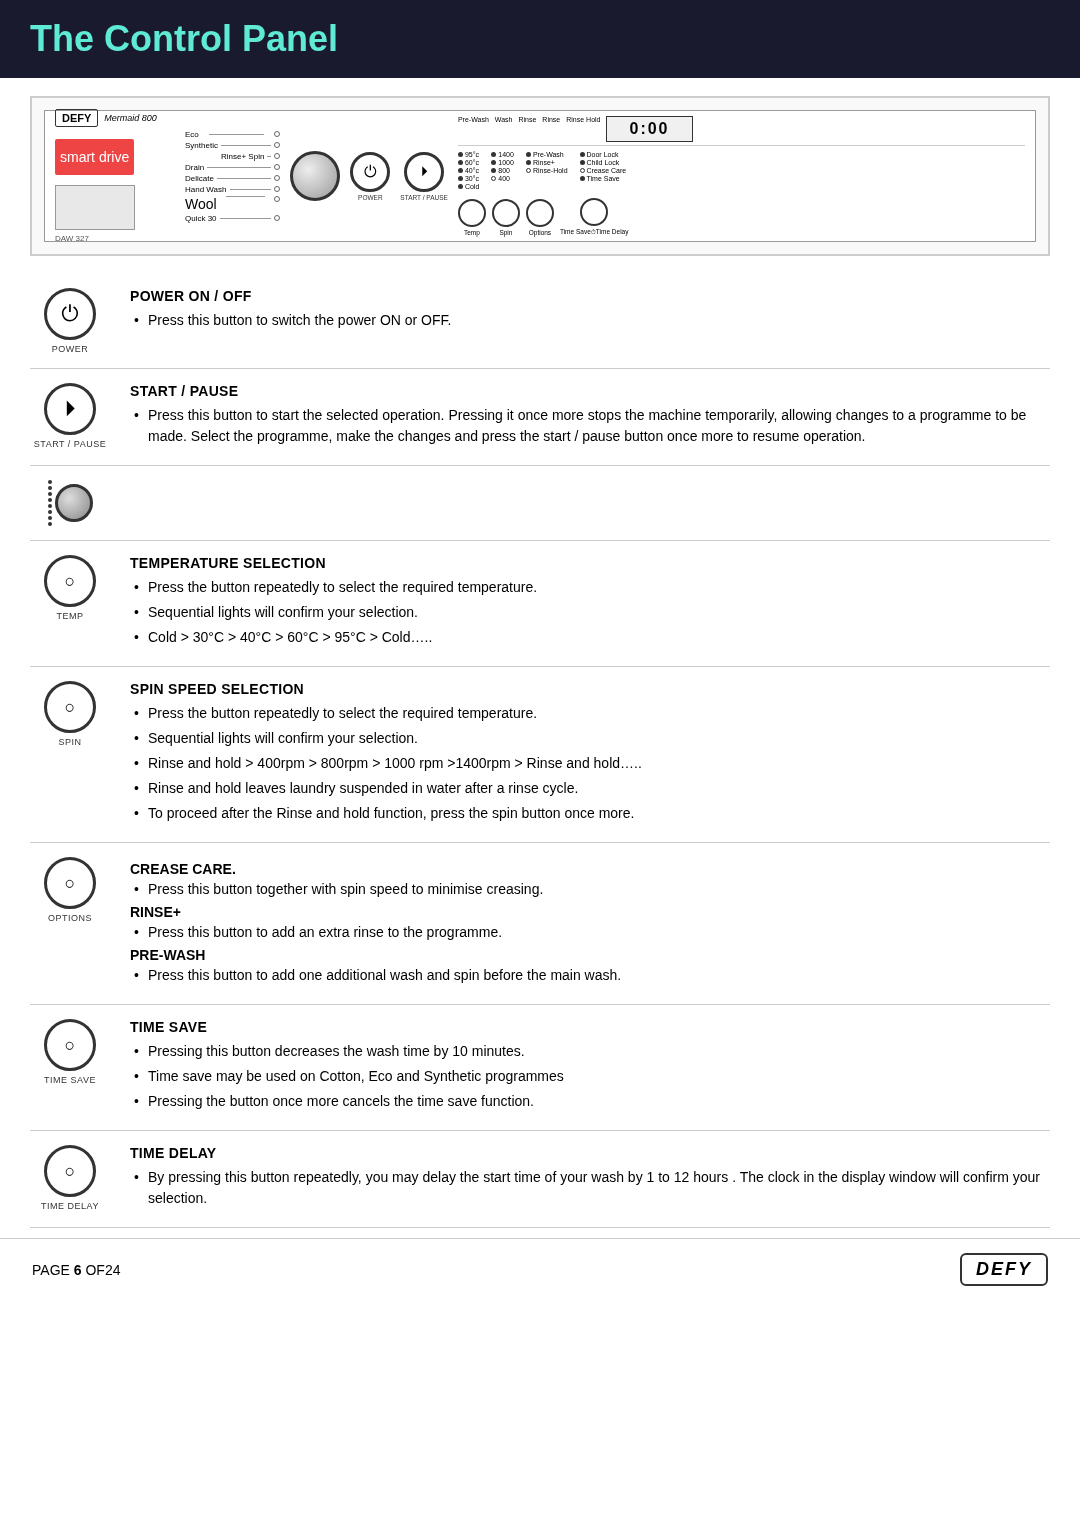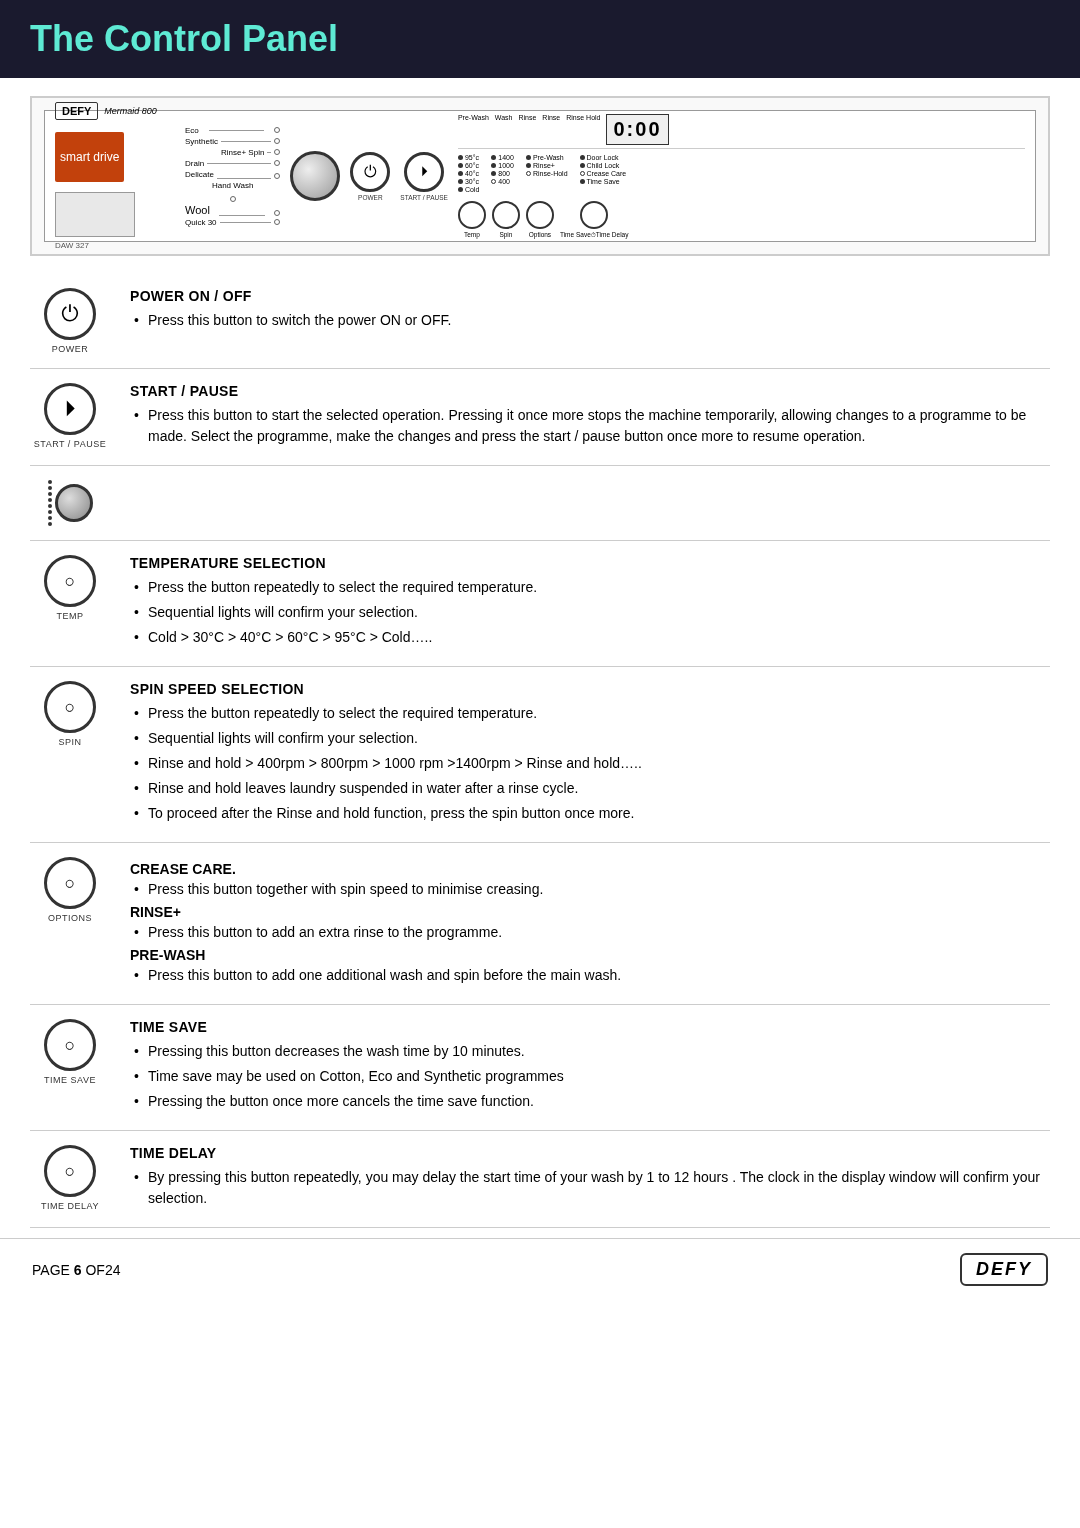--- a/index.html
+++ b/index.html
@@ -59,24 +59,24 @@
       border: 1px solid #333;
       padding: 2px 6px;
       display: inline-block;
       border-radius: 2px;
     }
     .panel-model {
       font-size: 9px;
       font-style: italic;
     }
     .panel-smartdrive {
-      background: #c2410c;
+      background: #ef4444;
       color: #fff;
-      font-size: 12px;
-      padding: 18px 5px;
+      font-size: 14px;
+      padding: 10px 5px;
       border-radius: 2px;
       display: inline-block;
     }
     .panel-display-box {
       width: 80px;
       height: 45px;
       border: 1px solid #999;
       background: #e8e8e8;
       margin-top: 6px;
     }
@@ -181,24 +181,24 @@
       border-radius: 50%;
       border: 2px solid #333;
       background: #fff;
     }
     .opt-btn-label {
       font-size: 6.5px;
       text-align: center;
     }
 
     .panel-timer {
-      font-size: 20px;
+      font-size: 16px;
       font-weight: bold;
       border: 1px solid #333;
-      padding: 3px 6px;
+      padding: 3px 22px;
       letter-spacing: 2px;
       background: #f0f0f0;
     }
 
     
     .sections-container {
       padding: 0 30px;
     }
 
     .section-row {
@@ -373,31 +373,31 @@
       <div style="display:flex;align-items:center;gap:3px;font-size:8px;padding-left:36px;">
         <span>Rinse+ Spin</span>
         <div class="prog-line" style="width:4px;"></div>
         <div class="prog-dot"></div>
       </div>
       <div style="display:flex;align-items:center;gap:3px;font-size:8px;">
         <span>Drain</span>
         <div class="prog-line" style="width:24px;"></div>
         <div class="prog-dot"></div>
       </div>
-      <div style="display:flex;align-items:flex-end;gap:3px;font-size:8px;">
+      <div style="display:flex;align-items:center;gap:3px;font-size:8px;">
         <span>Delicate</span>
         <div class="prog-line" style="width:12px;"></div>
         <div class="prog-dot"></div>
       </div>
-      <div style="display:flex;align-items:center;gap:3px;font-size:8px;flex-direction:column;">
+      <div style="display:flex;align-items:center;gap:3px;font-size:8px;">
         <span>Hand Wash</span>
         <div class="prog-line" style="width:6px;"></div>
         <div class="prog-dot"></div>
       </div>
-      <div style="display:flex;align-items:flex-end;gap:9px;font-size:11px;">
+      <div style="display:flex;align-items:flex-start;gap:9px;font-size:14px;">
         <span>Wool</span>
         <div class="prog-line" style="width:24px;"></div>
         <div class="prog-dot"></div>
       </div>
       <div style="display:flex;align-items:center;gap:3px;font-size:8px;">
         <span>Quick 30</span>
         <div class="prog-line" style="width:12px;"></div>
         <div class="prog-dot"></div>
       </div>
     </div>

